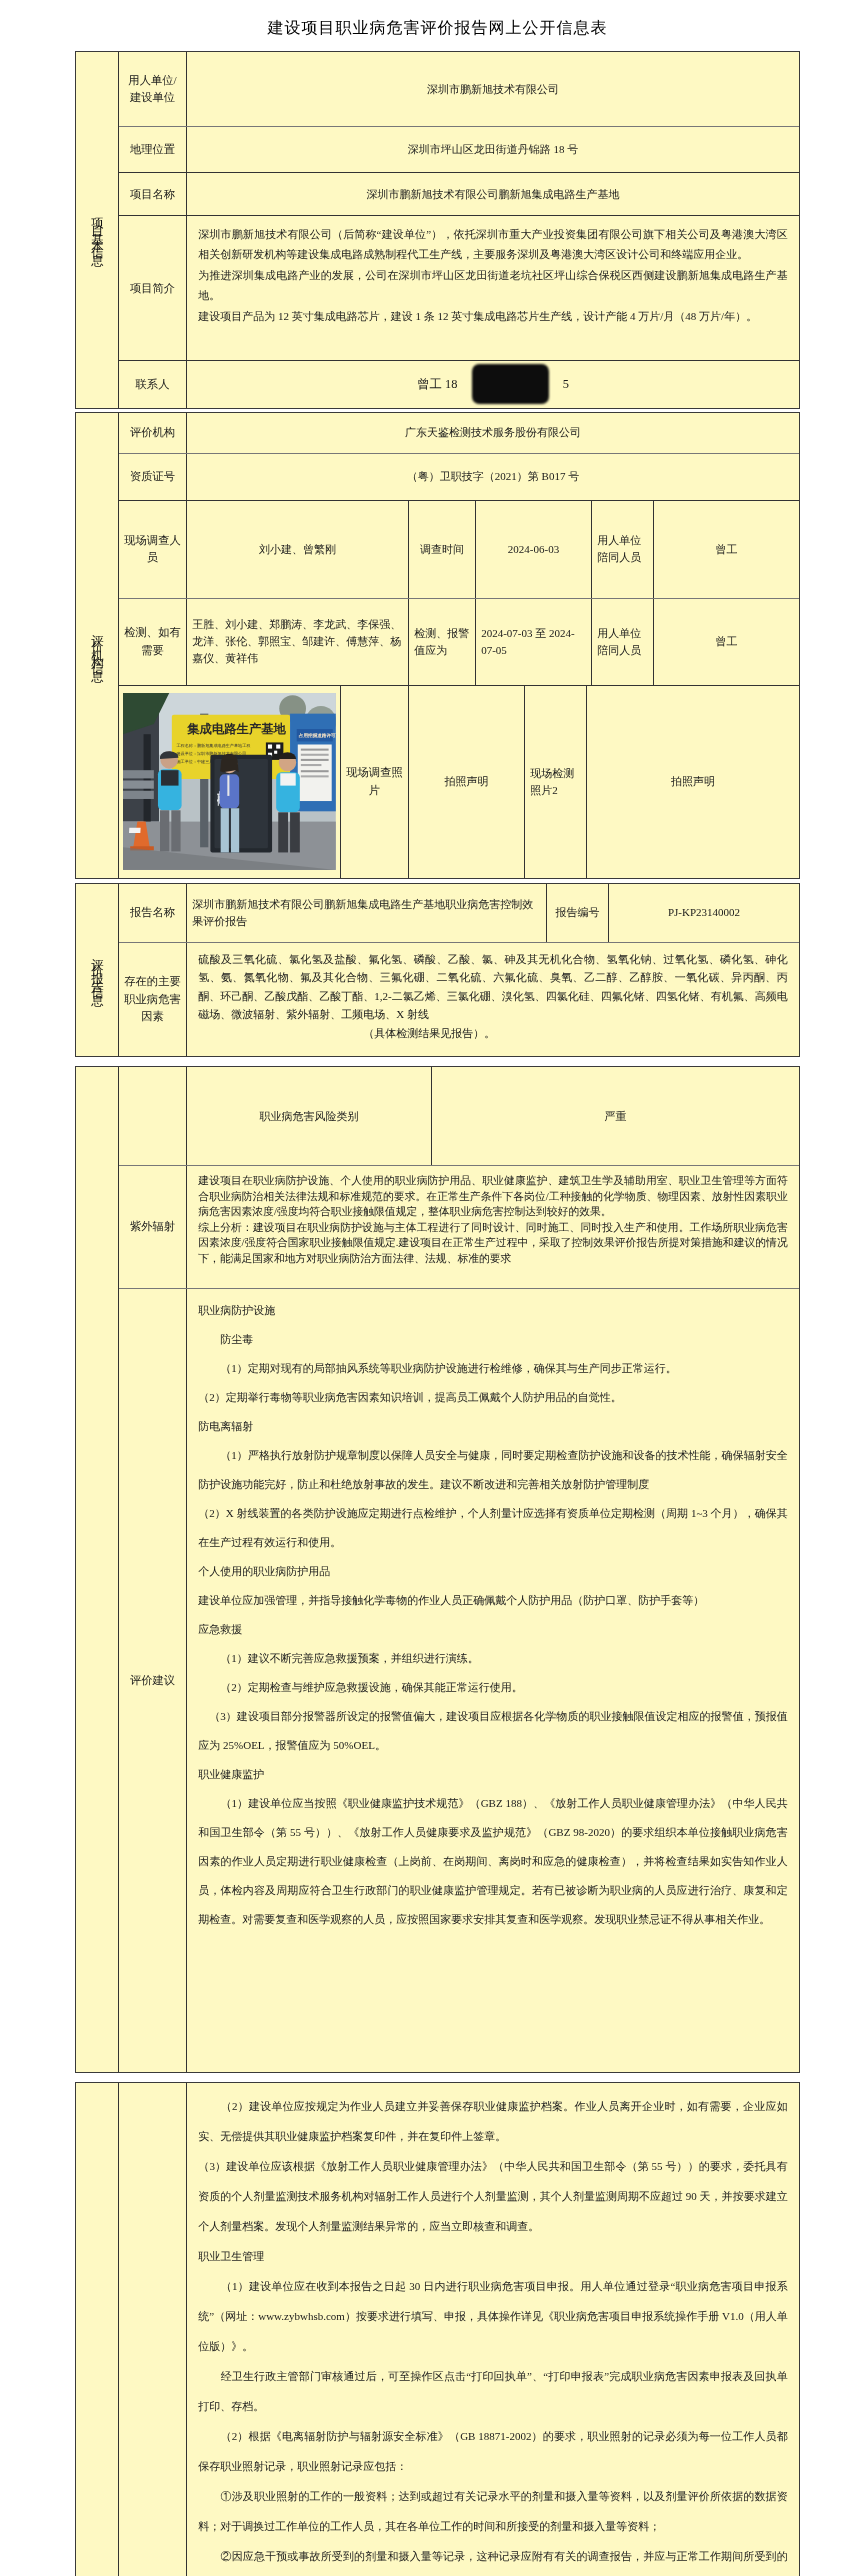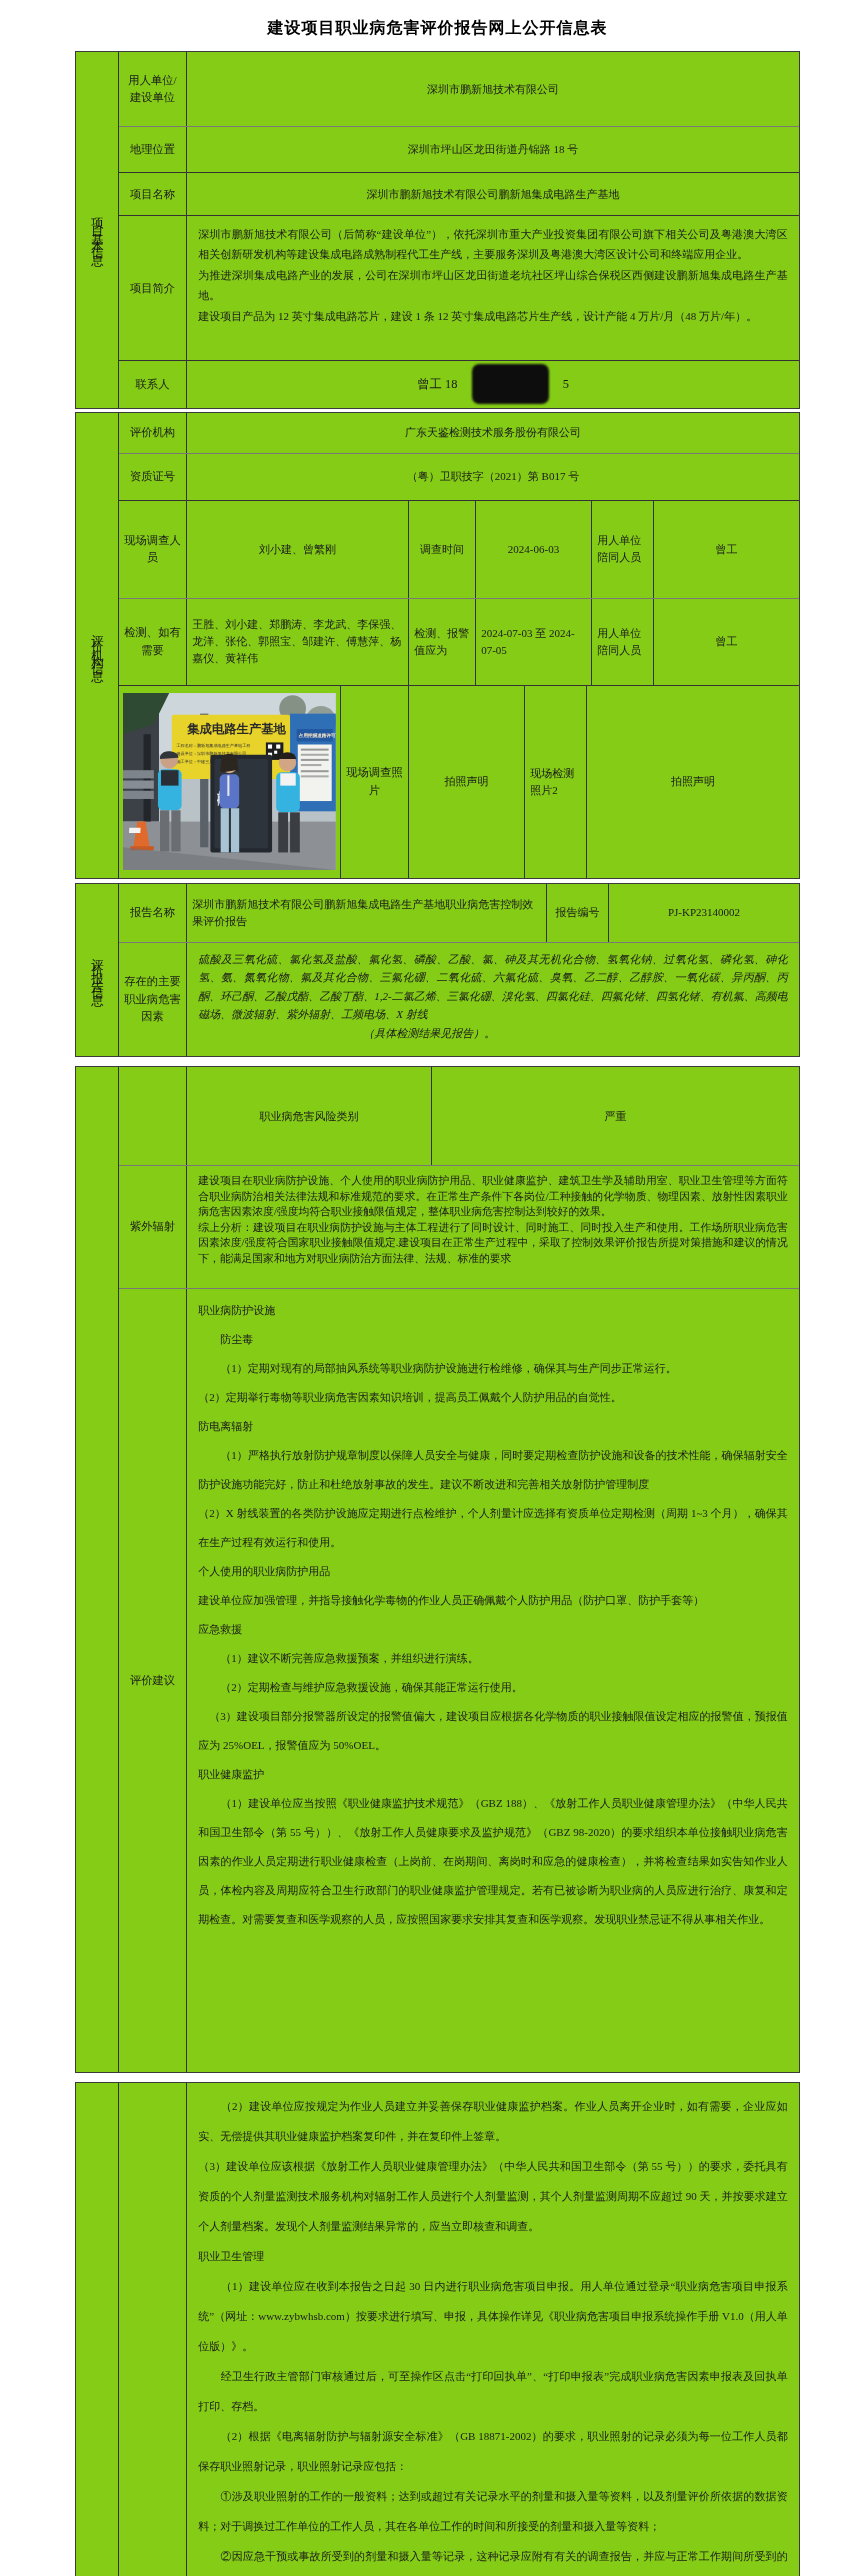--- a/index.html
+++ b/index.html
@@ -1,39 +1,39 @@
 <!DOCTYPE html>
 <html style="font-size:8.2px"><head>
 <meta charset="utf-8">
 <style>
   html,body{margin:0;padding:0;background:#ffffff;}
   body{width:852px;height:3333px;overflow:hidden;
        font-family:"Liberation Serif","DejaVu Serif",serif;color:#1a1a1a;}
   .doc{padding:18px 0 0 75px;width:725px;}
   .page-title{width:725px;text-align:center;font-family:"DejaVu Sans","Liberation Sans",sans-serif;
-       font-weight:bold;font-size:16px;letter-spacing:1px;color:#000;margin-bottom:12.4px;}
-  .tbl{width:725px;border:1px solid #3a3a3a;border-collapse:collapse;display:flex;box-sizing:border-box;background:#84cc16;}
+       font-weight:normal;font-size:16px;letter-spacing:1px;color:#000;margin-bottom:12.4px;}
+  .tbl{width:725px;border:1px solid #3a3a3a;border-collapse:collapse;display:flex;box-sizing:border-box;background:#fef9c3;}
   .gap6{height:3.1px;} .gap8{height:4.1px;} .gap18{height:9.3px;}
   .sect-col{width:43px;flex:0 0 43px;border-right:0.5px solid #333;display:flex;align-items:center;justify-content:center;box-sizing:border-box;}
   .sect-label{writing-mode:vertical-rl;text-orientation:upright;font-size:12.4px;letter-spacing:7.2px;color:#111;}
   .rows{flex:1 1 auto;display:flex;flex-direction:column;min-width:0;}
   .row{display:flex;border-bottom:0.5px solid #333;box-sizing:border-box;min-width:0;}
   .row:last-child{border-bottom:none;}
   .row.thick{border-bottom:1.5px solid #787878;}
   .cell{box-sizing:border-box;border-right:0.5px solid #333;display:flex;align-items:center;justify-content:center;
         padding:3.1px 5.2px;font-size:11px;line-height:1.55;min-width:0;}
   .cell:last-child{border-right:none;}
   .lbl{width:68px;flex:0 0 68px;text-align:center;font-size:11.3px;}
   .val{flex:1 1 auto;text-align:center;}
   .long{display:block;text-align:justify;white-space:pre-wrap;padding:7.2px 11.3px;}
   .w430{width:222px;flex:0 0 222px;} .w130{width:67px;flex:0 0 67px;}
   .w225{width:116px;flex:0 0 116px;} .w120{width:62px;flex:0 0 62px;}
   .w475{width:245px;flex:0 0 245px;} .w830{width:428px;flex:0 0 428px;}
   .intro{line-height:20.6px;font-size:11px;}
-  .hazards{line-height:18.5px;font-style:italic;}
+  .hazards{line-height:18.5px;}
   .concl{line-height:15.5px;font-size:10.8px;}
   .sugg1{line-height:29px;align-items:flex-start;}
   .sugg2{line-height:30px;}
   .redact{display:inline-block;width:77px;height:40px;background:#0d0d0d;border-radius:7.2px;
           vertical-align:middle;filter:blur(0.8px);margin:0 2.1px;}
   .contact-line{display:flex;align-items:center;justify-content:center;font-size:12.4px;gap:12px;}
   .photo-wrap{padding:4.1px;display:flex;align-items:center;justify-content:center;}
   svg text{font-family:"DejaVu Sans","Liberation Sans",sans-serif;}
 </style>
 </head>

